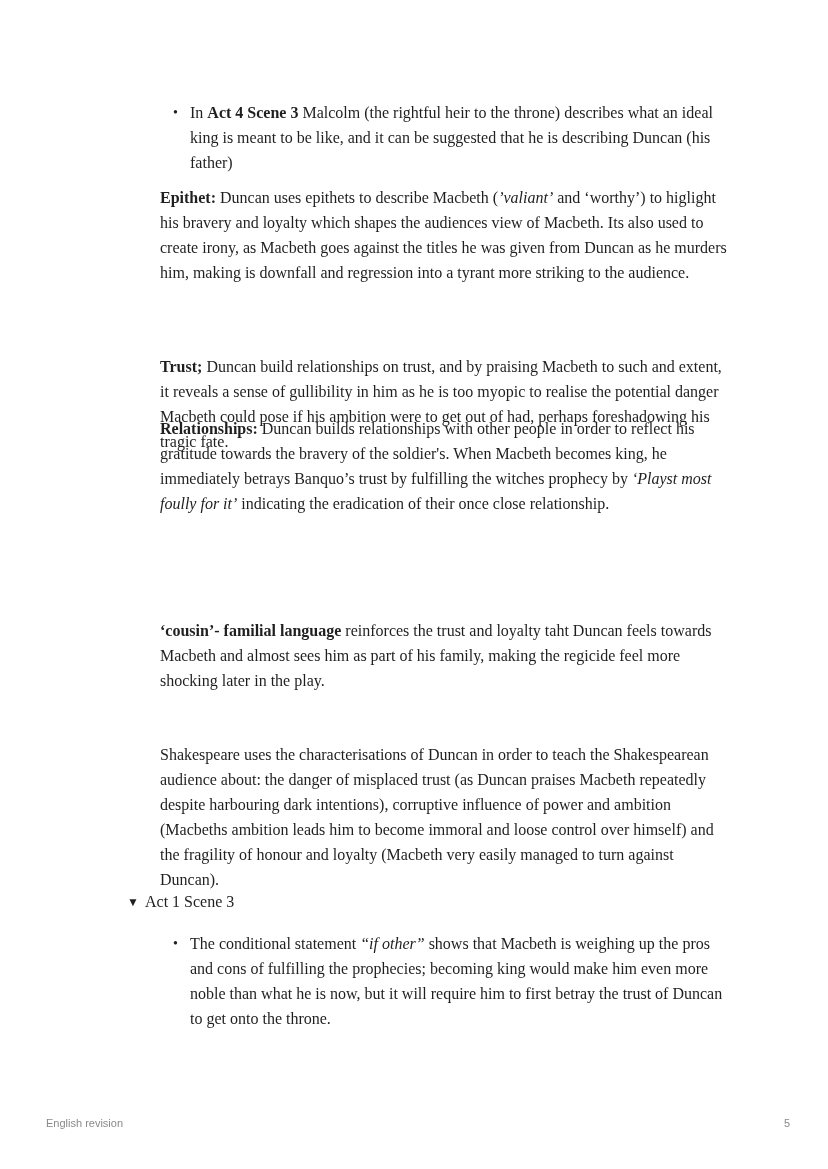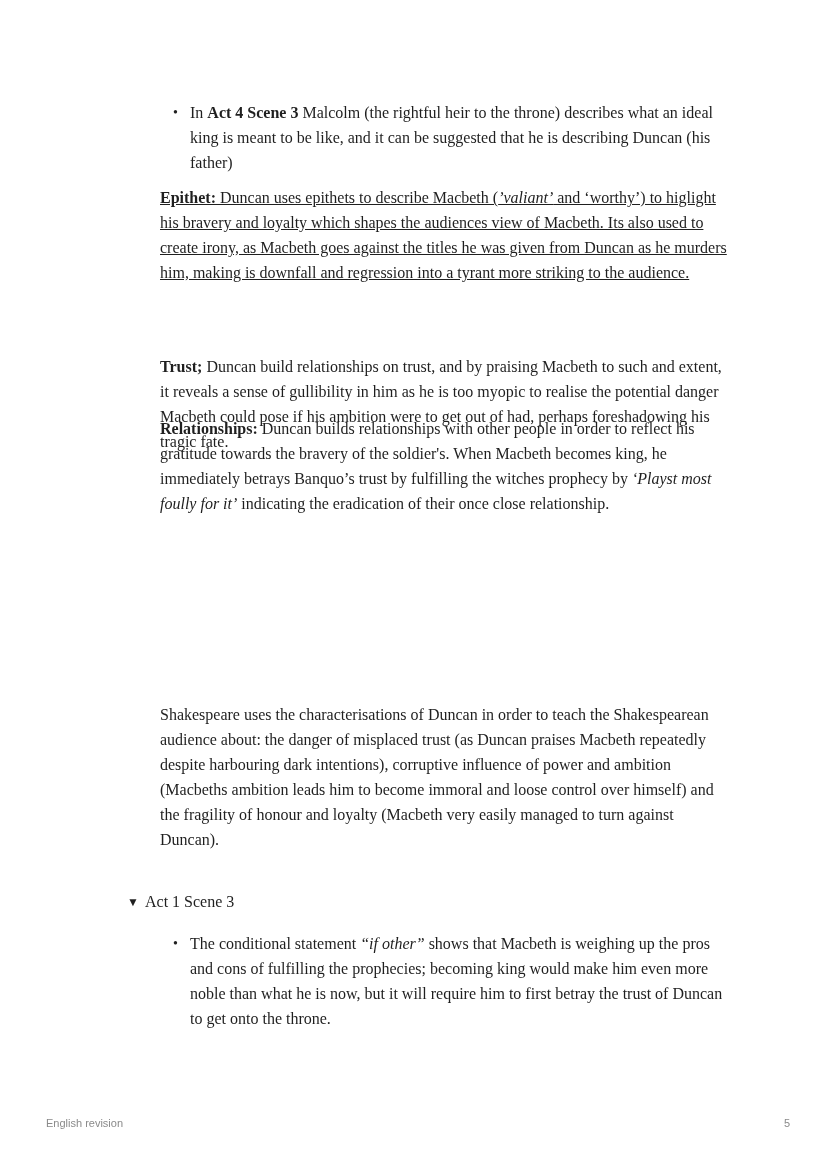--- a/index.html
+++ b/index.html
@@ -64,35 +64,38 @@
 </head>
 <body>
 
 <div class="page">
 
   <div class="bullet-item" style="top:100px;">
     <span class="bullet-dot">•</span>
     <span>In </span><b>Act 4 Scene 3</b><span> Malcolm (the rightful heir to the throne) describes what an ideal king is meant to be like, and it can be suggested that he is describing Duncan (his father)</span>
   </div>
 
-  <div class="block para" style="top:185px;text-decoration:underline;">
+  <div class="block para" style="top:185px;">
     <b>Epithet:</b><span> Duncan uses epithets to describe Macbeth (</span><i>’valiant’</i><span> and ‘worthy’) to higlight his bravery and loyalty which shapes the audiences view of Macbeth. Its also used to create irony, as Macbeth goes against the titles he was given from Duncan as he murders him, making is downfall and regression into a tyrant more striking to the audience.</span>
   </div>
 
   <div class="block para" style="top:318px;margin-top:36px;">
     <b>Trust;</b><span> Duncan build relationships on trust, and by praising Macbeth to such and extent,  it reveals a sense of gullibility in him as he is too myopic to realise the potential danger Macbeth could pose if his ambition were to get out of had, perhaps foreshadowing his tragic fate.</span>
   </div>
 
   <div class="block para" style="top:416px;">
     <b>Relationships:</b><span> Duncan builds relationships with other people in order to reflect his gratitude towards the bravery of the soldier's. When Macbeth becomes king, he immediately betrays Banquo’s trust by fulfilling the witches prophecy by </span><i>‘Playst most foully for it’</i><span> indicating the eradication of their once close relationship.</span>
   </div>
 
 
+  <div class="block para" style="top:618px;">
+    <b>‘cousin’- familial language</b><span> reinforces the trust and loyalty taht Duncan feels towards Macbeth and almost sees him as part of his family, making the regicide feel more shocking later in the play.</span>
+  </div>
 
-  <div class="block para" style="top:702px;">
+  <div class="block para" style="top:742px;">
     <span>Shakespeare uses the characterisations of Duncan in order to teach the Shakespearean audience about: the danger of misplaced trust (as Duncan praises Macbeth repeatedly despite harbouring dark intentions), corruptive influence of power and ambition (Macbeths ambition leads him to become immoral and loose control over himself) and the fragility of honour and loyalty (Macbeth very easily managed to turn against Duncan).</span>
   </div>
 
   <div class="toggle" style="left:127px; top:861px;margin-top:28px;">
     <span class="tri">▼</span><span>Act 1 Scene 3</span>
   </div>
 
 
   <div class="bullet-item" style="top:931px;">
     <span class="bullet-dot">•</span>

